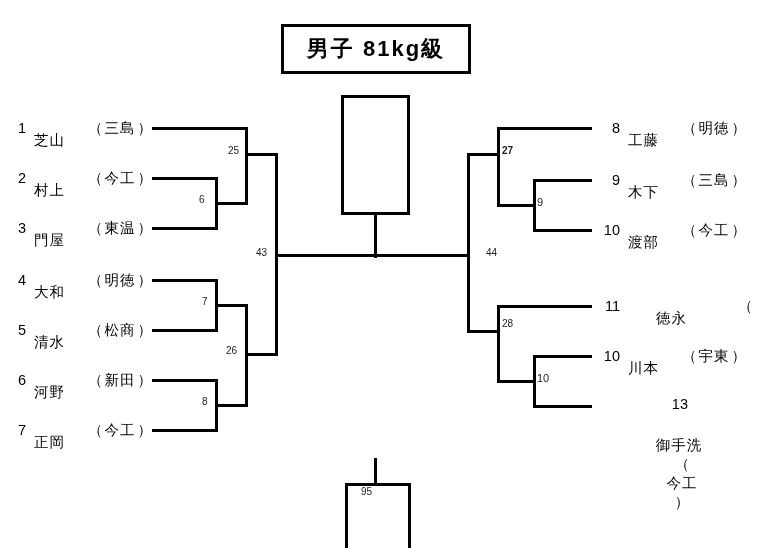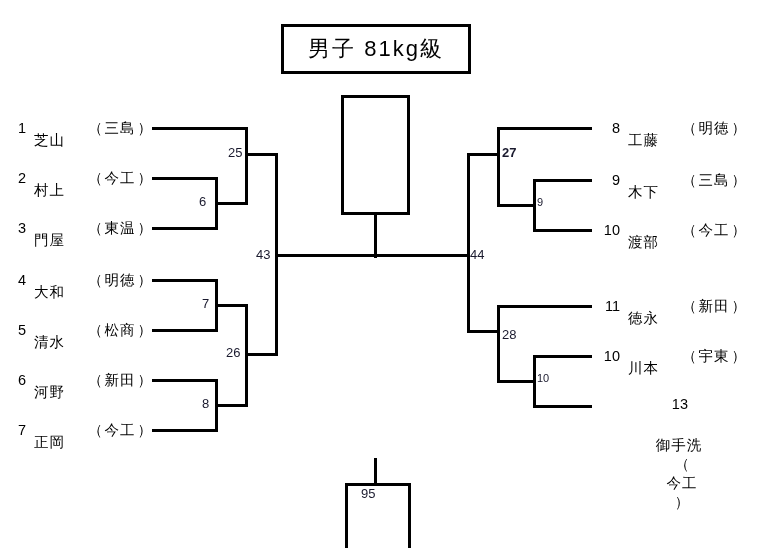--- a/index.html
+++ b/index.html
@@ -26,21 +26,21 @@
     width: 190px;
     height: 50px;
     border: 3px solid #000;
     box-sizing: border-box;
     display: flex;
     align-items: center;
     justify-content: center;
   }
   .title-text {
     font-size: 22px;
-    font-weight: normal;
+    font-weight: bold;
     letter-spacing: 2px;
     white-space: nowrap;
   }
   
   .winner-box {
     position: absolute;
     left: 341px;
     top: 95px;
     width: 69px;
     height: 120px;
@@ -95,21 +95,21 @@
     margin-top: 24px;
   }
   .entry .school {
     display: inline-block;
     letter-spacing: 1px;
   }
   .paren { margin: 0 2px; }
   
   .match-no {
     position: absolute;
-    font-size: 13px;
+    font-size: 10px;
     color: #1a1a2e;
     line-height: 1;
     white-space: nowrap;
   }
   .match-no.small { font-size: 11px; }
 </style>
 </head>
 <body>
 
 <div id="page">
@@ -219,21 +219,21 @@
     <span class="school">三島</span>
     <span class="paren">）</span>
   </div>
   <div class="entry right" style="top:220px;">
     <span class="seed">10</span>
     <span class="pname">渡部</span>
     <span class="paren">（</span>
     <span class="school">今工</span>
     <span class="paren">）</span>
   </div>
-  <div class="entry right" style="top:296px;">
+  <div class="entry right" style="top:296px;gap:28px;">
     <span class="seed">11</span>
     <span class="pname">徳永</span>
     <span class="paren">（</span>
     <span class="school">新田</span>
     <span class="paren">）</span>
   </div>
   <div class="entry right" style="top:346px;">
     <span class="seed">10</span>
     <span class="pname">川本</span>
     <span class="paren">（</span>
@@ -262,24 +262,24 @@
   <div class="v-line" style="left:497px; top:127px; height:80px;"></div>
   <div class="h-line" style="left:467px; top:153px; width:33px;"></div>
   <div class="match-no" style="left:502px; top:146px;font-weight:bold;">27</div>
 
   <div class="v-line" style="left:533px; top:355px; height:53px;"></div>
   <div class="h-line" style="left:500px; top:380px; width:36px;"></div>
   <div class="match-no small" style="left:537px; top:373px;">10</div>
 
   <div class="v-line" style="left:497px; top:305px; height:78px;"></div>
   <div class="h-line" style="left:467px; top:330px; width:33px;"></div>
-  <div class="match-no" style="left:502px; top:328px;text-align:right;">28</div>
+  <div class="match-no" style="left:502px; top:319px;text-align:right;">28</div>
 
   <div class="v-line" style="left:467px; top:153px; height:180px;"></div>
-  <div class="match-no" style="left:470px; top:248px;">44</div>
+  <div class="match-no" style="left:470px; top:248px;padding-left:16px;">44</div>
 
   <div class="v-line" style="left:374px; top:458px; height:25px;"></div>
   <div class="h-line" style="left:345px; top:483px; width:66px;"></div>
   <div class="v-line" style="left:345px; top:483px; height:65px;"></div>
   <div class="v-line" style="left:408px; top:483px; height:65px;"></div>
   <div class="match-no" style="left:361px; top:487px;">95</div>
 
 </div>
 
 </body></html>

